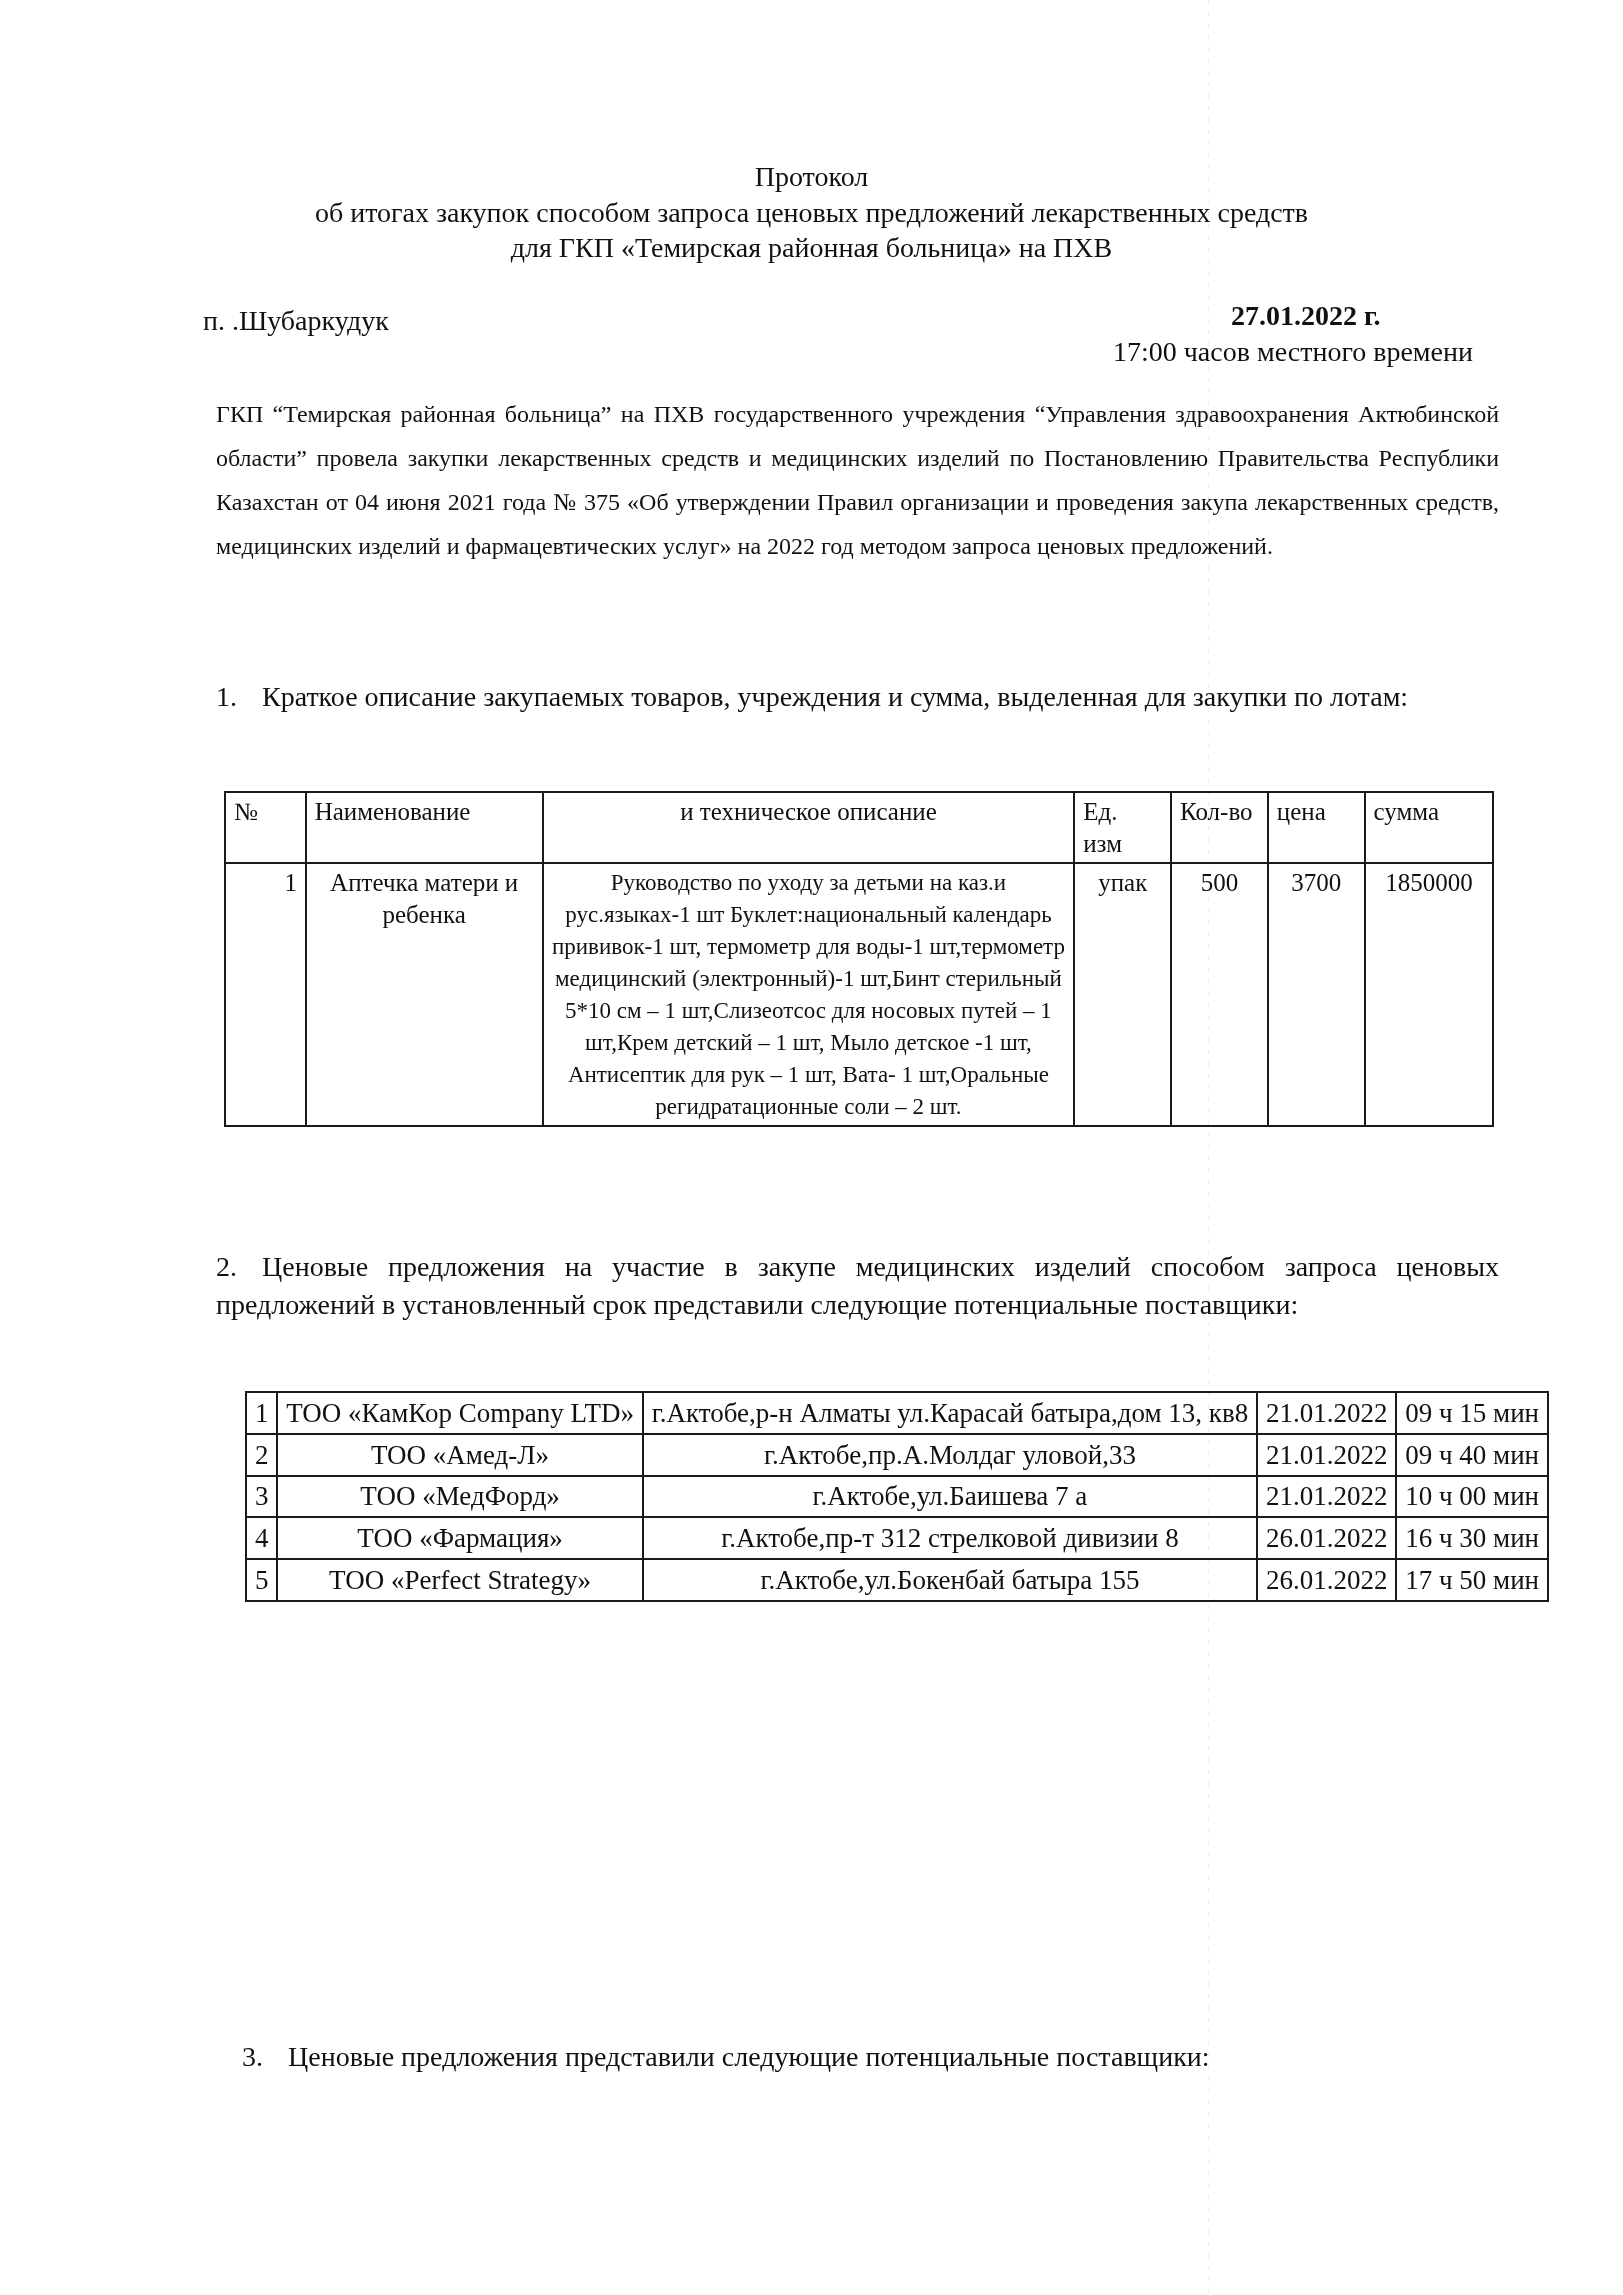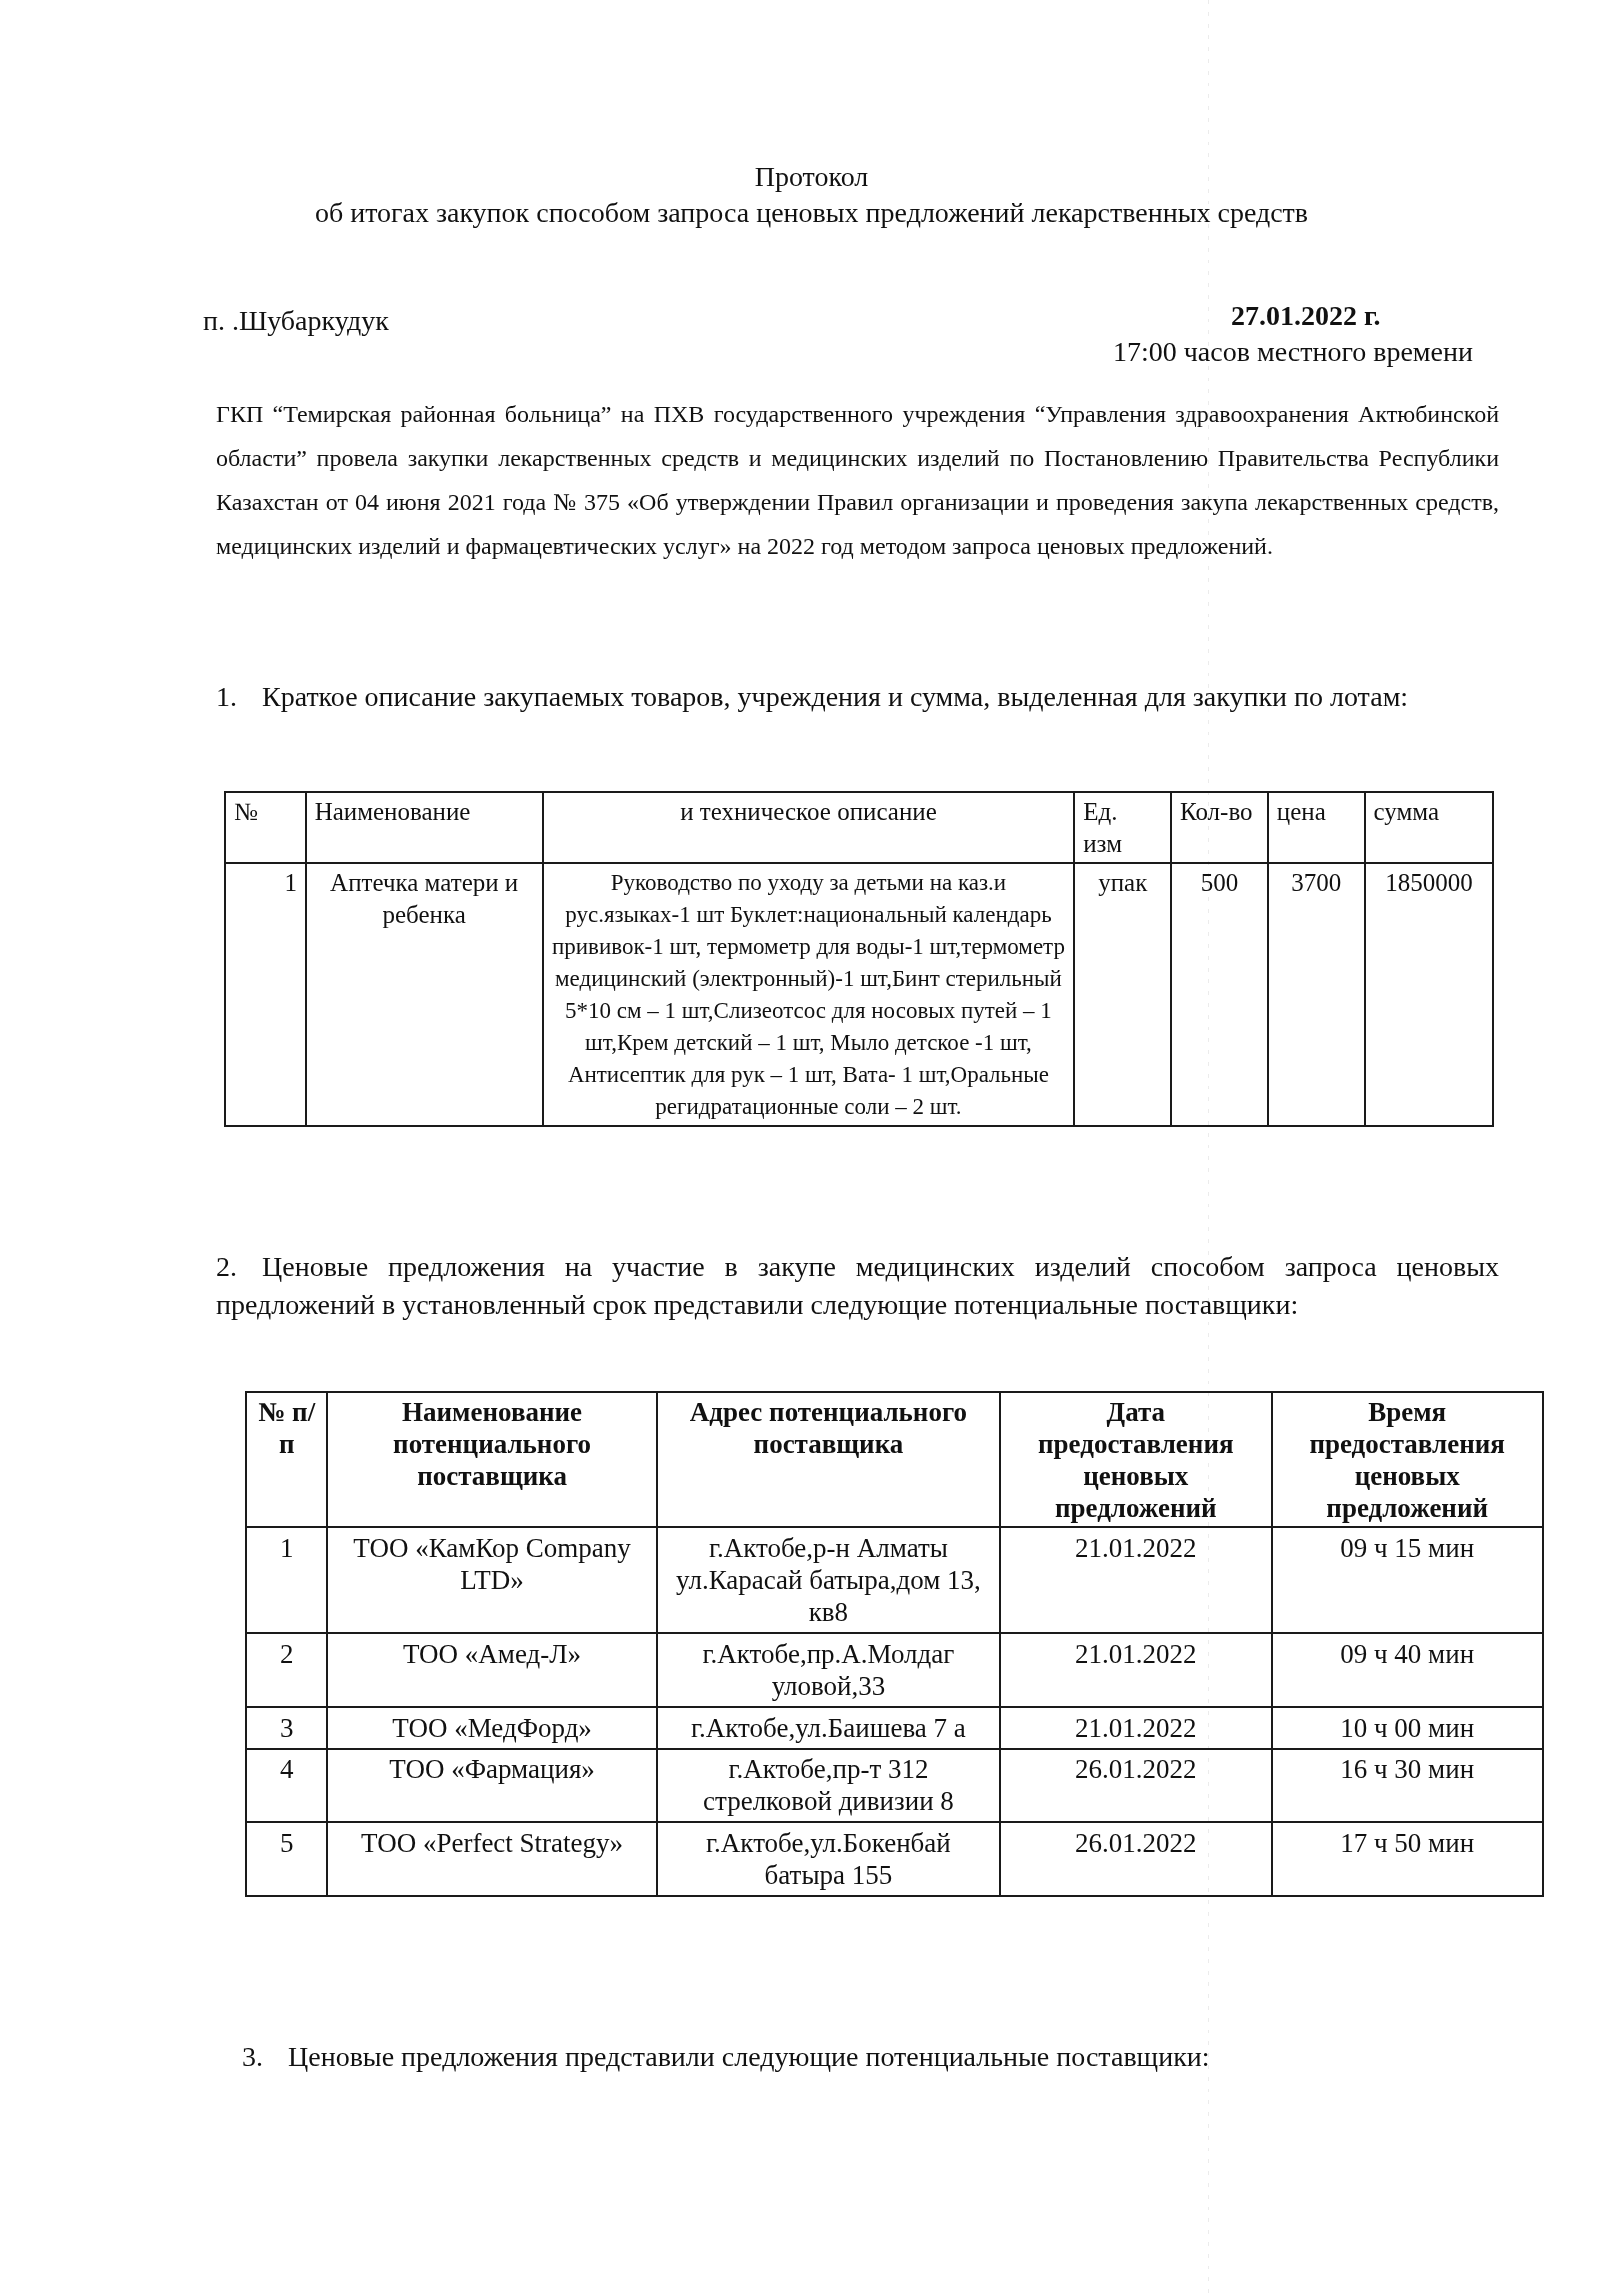--- a/index.html
+++ b/index.html
@@ -41,20 +41,21 @@
   .scanline { position: absolute; left: 1208px; top: 0; width: 1.3px; height: 2295px; background: repeating-linear-gradient(#d8d8d8 0 3.9px, transparent 3.9px 11.8px); opacity: .5; }
 </style>
 </head>
 <body>
 
 <div class="page">
   <div class="scanline"></div>
 
   <div class="center title">Протокол</div>
   <div class="center subtitle1">об итогах закупок способом запроса ценовых предложений лекарственных средств</div>
+  <div class="center subtitle2">для ГКП «Темирская районная больница» на ПХВ</div>
 
   <div class="place">п. .Шубаркудук</div>
   <div class="date">27.01.2022 г.</div>
   <div class="time">17:00 часов местного времени</div>
 
   <div class="intro">ГКП “Темирская районная больница” на ПХВ государственного учреждения “Управления здравоохранения Актюбинской области” провела закупки лекарственных средств и медицинских изделий по Постановлению Правительства Республики Казахстан от 04 июня 2021 года № 375 «Об утверждении Правил организации и проведения закупа лекарственных средств, медицинских изделий и фармацевтических услуг» на 2022 год методом запроса ценовых предложений.</div>
 
   <div class="section-head s1">
     <span class="num">1.</span><span>Краткое описание закупаемых товаров, учреждения и сумма, выделенная для закупки по лотам:</span>
   </div>
@@ -81,27 +82,20 @@
     </tr>
   </tbody>
     </table>
 
   <div class="section-head s2">
     <span class="num">2.</span><span>Ценовые предложения на участие в закупе медицинских изделий способом запроса ценовых предложений в установленный срок представили следующие потенциальные поставщики:</span>
   </div>
 
   <table class="t2">
     <tbody>
-        <tr>
-      <th style="width:69px">№ п/п</th>
-      <th style="width:317px">Наименование потенциального поставщика</th>
-      <th style="width:331px">Адрес потенциального поставщика</th>
-      <th style="width:259px">Дата предоставления ценовых предложений</th>
-      <th style="width:259px">Время предоставления ценовых предложений</th>
-    </tr>
     <tr>
       <td>1</td>
       <td>ТОО «КамКор Company LTD»</td>
       <td>г.Актобе,р-н Алматы ул.Карасай батыра,дом 13, кв8</td>
       <td>21.01.2022</td>
       <td>09 ч 15 мин</td>
     </tr>
     <tr>
       <td>2</td>
       <td>ТОО «Амед-Л»</td>

